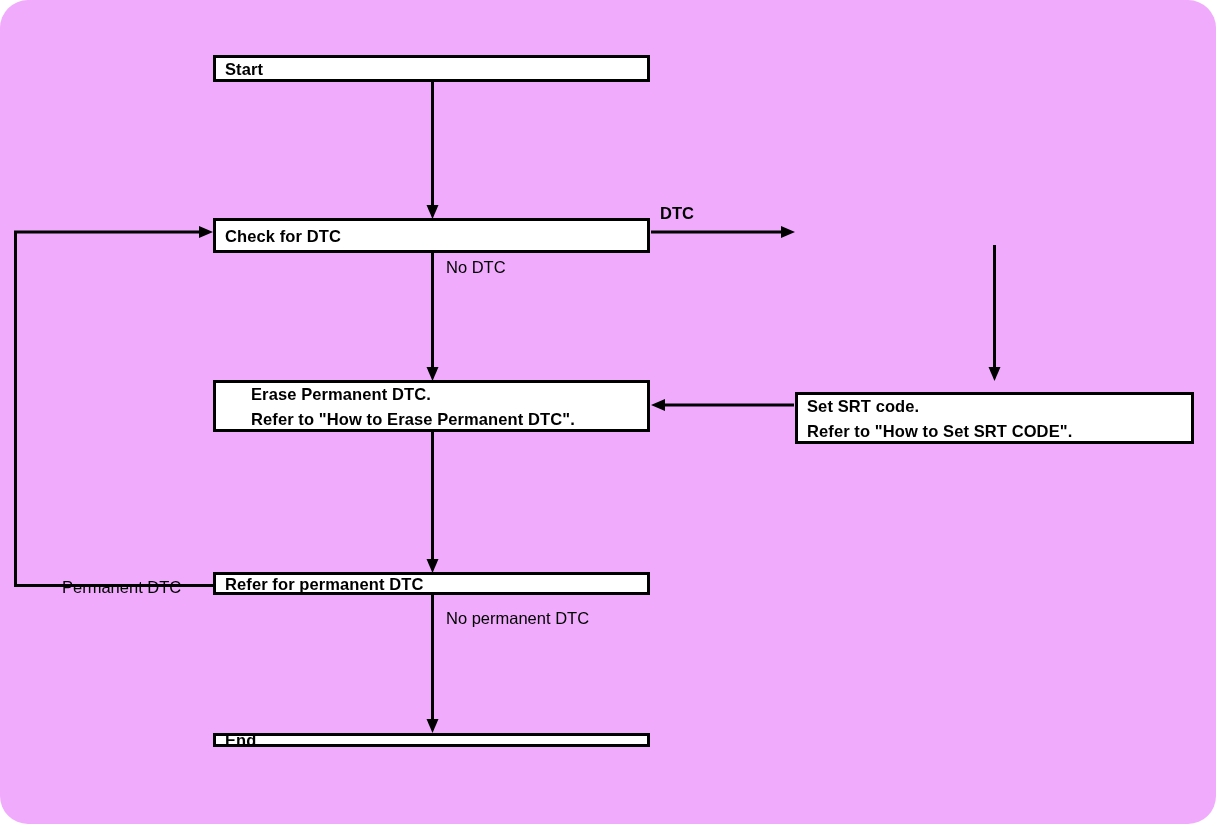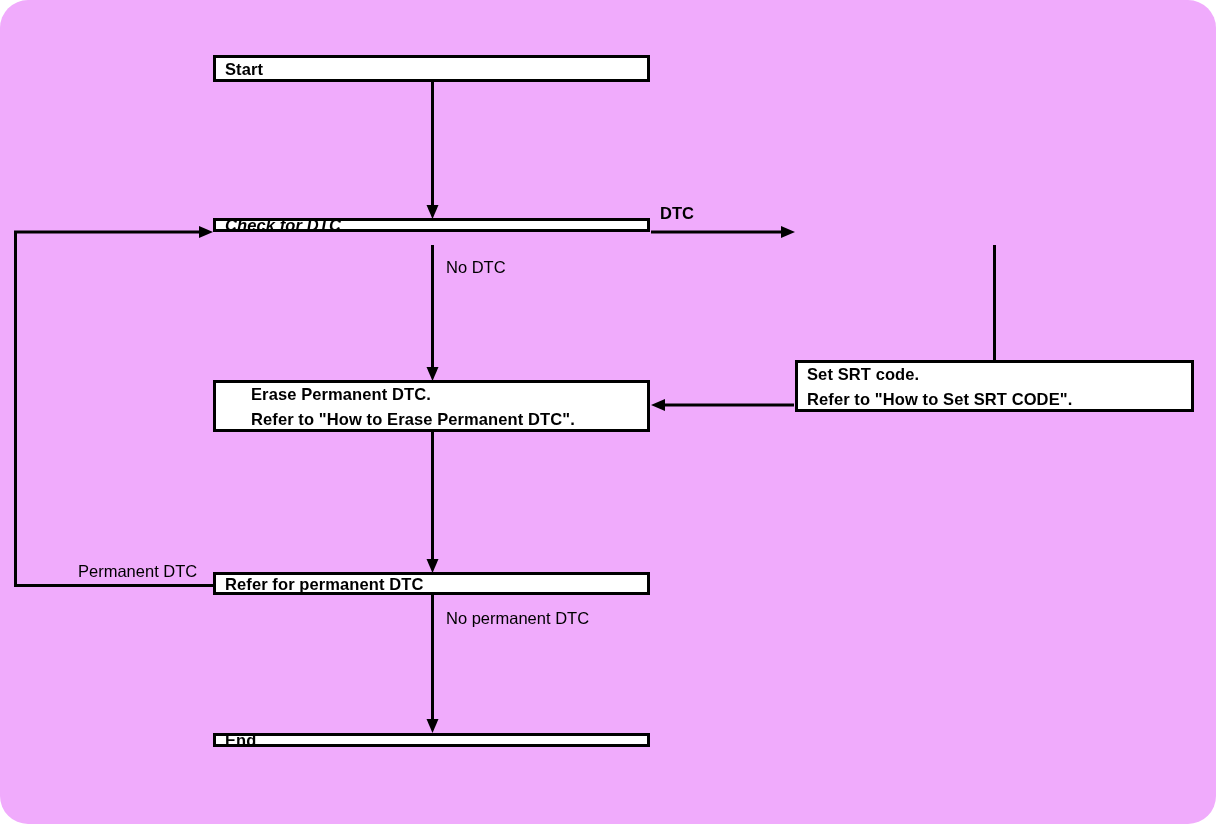--- a/index.html
+++ b/index.html
@@ -111,44 +111,44 @@
     <g>
       <line x1="432.5" y1="594" x2="432.5" y2="726"></line>
       <polygon points="432.5,733 426.5,719 438.5,719"></polygon>
     </g>
   </svg>
 
   <div class="node" style="left:213px; top:55px; width:437px; height:27px;">
     <span class="line">Start</span>
   </div>
 
-  <div class="node" style="left:213px; top:218px; width:437px; height:14px;font-style:italic;">
+  <div class="node" style="left:213px; top:218px; width:437px; height:35px;">
     <span class="line">Check for DTC</span>
   </div>
 
 
   <div class="node" style="left:213px; top:380px; width:437px; height:52px;padding-left:35px;">
     <span class="line">Erase Permanent DTC.</span>
     <span class="line">Refer to "How to Erase Permanent DTC".</span>
   </div>
 
-  <div class="node" style="left:795px; top:360px; width:399px; height:52px;">
+  <div class="node" style="left:795px; top:392px; width:399px; height:52px;">
     <span class="line">Set SRT code.</span>
     <span class="line">Refer to "How to Set SRT CODE".</span>
   </div>
 
   <div class="node" style="left:213px; top:572px; width:437px; height:23px;">
     <span class="line">Refer for permanent DTC</span>
   </div>
 
   <div class="node" style="left:213px; top:733px; width:437px; height:14px;">
     <span class="line">End</span>
   </div>
 
   <div class="edge-label bold" style="left:660px; top:204px;text-align:right;">DTC</div>
 
   <div class="edge-label" style="left:446px; top:258px;">No DTC</div>
 
-  <div class="edge-label" style="left:62px; top:562px;margin-left:16px;">Permanent DTC</div>
+  <div class="edge-label" style="left:62px; top:578px;">Permanent DTC</div>
 
   <div class="edge-label" style="left:446px; top:609px;">No permanent DTC</div>
 
 </div>
 
 </body></html>

